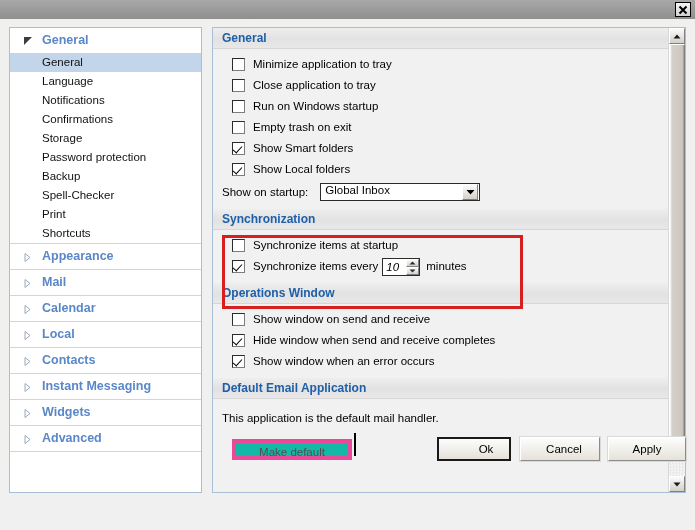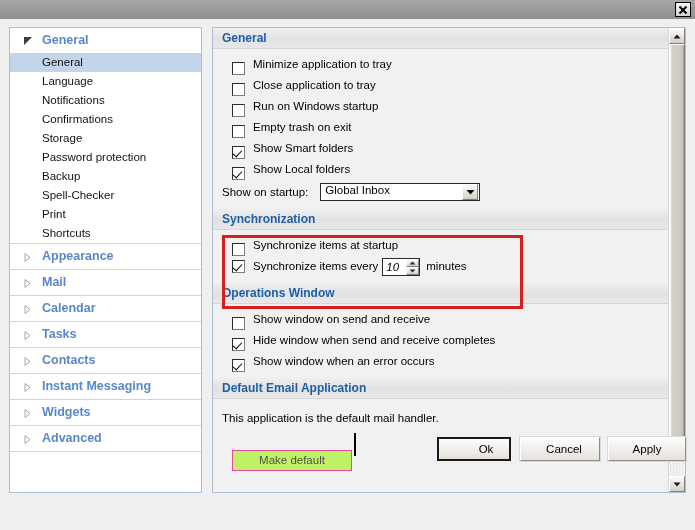--- a/index.html
+++ b/index.html
@@ -128,21 +128,21 @@
   .sec-body {
     background: #f1f1f1;
     padding: 5px 0 6px 0;
   }
   .row {
     height: 21px;
     line-height: 21px;
     padding-left: 19px;
     white-space: nowrap;
     display: flex;
-    align-items: flex-end;
+    align-items: center;
   }
   .cb {
     width: 13px; height: 13px;
     box-sizing: border-box;
     background: #ffffff;
     border: 1px solid #2b2b2b;
     border-right-color: #7d7d7d;
     border-bottom-color: #7d7d7d;
     display: inline-block;
     position: relative;
@@ -242,24 +242,24 @@
   }
 
   
   .plaintext {
     padding: 8px 0 10px 9px;
     font-size: 11.5px;
   }
   .makedef-row { position: relative; height: 22px; padding-left: 19px; }
   #make-default-btn {
     position: absolute;
-    left: 19px; top: 16px;
+    left: 19px; top: 5px;
     width: 120px; height: 21px;
-    background: #bef264;
-    border: 1px solid #ec4899;
+    background: #14b8a6;
+    border: 4px solid #ec4899;
     box-sizing: border-box;
     color: #4f4f4f;
     font-size: 11.5px;
     line-height: 19px;
     text-align: center;
     cursor: pointer;
   }
   #caret-bar {
     position: absolute;
     left: 141px; top: -1px;
@@ -420,21 +420,21 @@
           </svg>
       </span>
       <span>Calendar</span>
     </div>
     <div class="grp">
       <span class="tri">
         <svg width="8" height="9" viewBox="0 0 8 9">
             <path d="M1 0.5 L6 4.5 L1 8.5 Z" fill="none" stroke="#9aa8bb" stroke-width="1"></path>
           </svg>
       </span>
-      <span>Tasks</span>
+      <span>Local</span>
     </div>
     <div class="grp">
       <span class="tri">
         <svg width="8" height="9" viewBox="0 0 8 9">
             <path d="M1 0.5 L6 4.5 L1 8.5 Z" fill="none" stroke="#9aa8bb" stroke-width="1"></path>
           </svg>
       </span>
       <span>Contacts</span>
     </div>
     <div class="grp">

